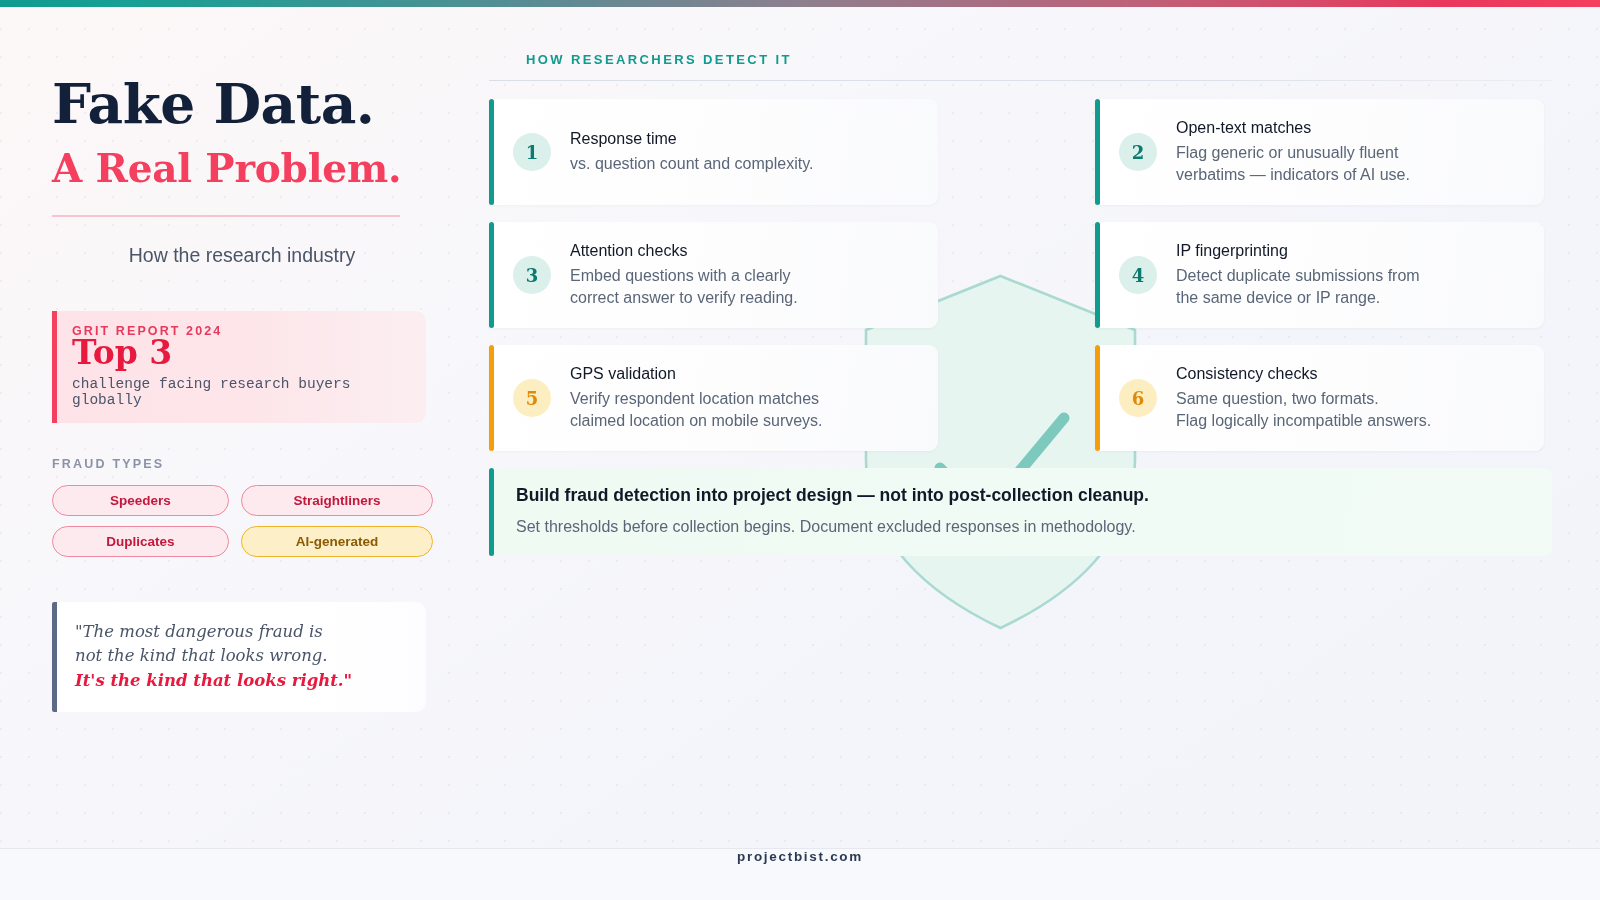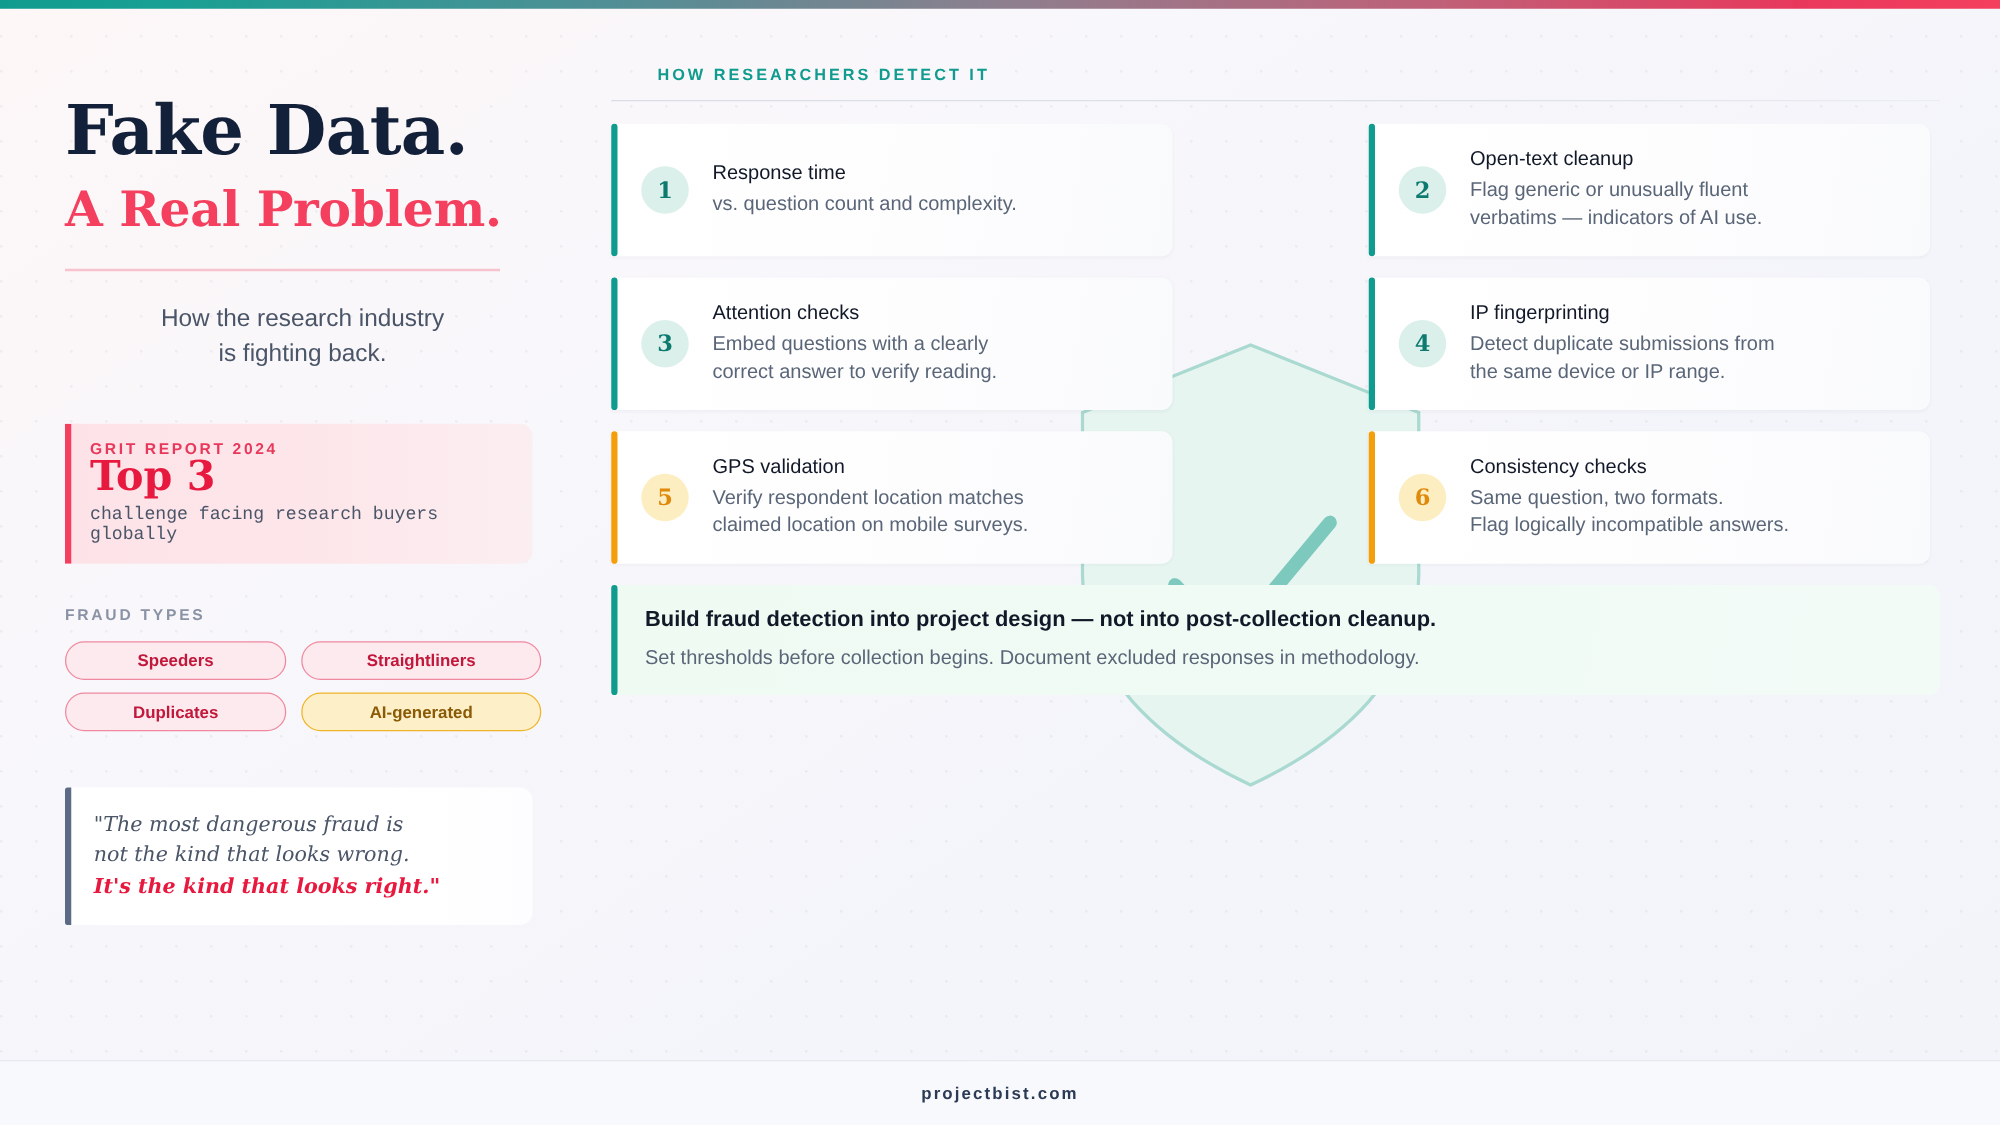--- a/index.html
+++ b/index.html
@@ -315,21 +315,20 @@
   
   #footer {
     position: absolute;
     left: 0;
     bottom: 0;
     width: 1600px;
     height: 52px;
     background: #f8f9fc;
     border-top: 1px solid #e6e8f0;
     display: flex;
-    align-items: center;
     justify-content: center;
     z-index: 20;
   }
   #footer-text {
     font-size: 13.5px;
     font-weight: 700;
     letter-spacing: 1.7px;
     color: #2b3a55;
   }
 </style>
@@ -347,21 +346,20 @@
 
   <div id="left-col">
 
     <h1 id="headline-main">Fake Data.</h1>
     <h2 id="headline-sub">A Real Problem.</h2>
 
     <div id="headline-rule"></div>
 
     <div id="deck">
       <div>How the research industry</div>
-      <div>is fighting back.</div>
     </div>
 
     <div id="stat-card">
       <div id="stat-eyebrow">GRIT REPORT 2024</div>
       <div id="stat-value">Top 3</div>
       <div id="stat-note">challenge facing research buyers globally</div>
     </div>
 
     <div id="fraud-label">FRAUD TYPES</div>
 
@@ -390,21 +388,21 @@
         <div class="num-badge">1</div>
         <div class="card-body">
           <div class="card-title">Response time</div>
           <div class="card-desc">vs. question count and complexity.</div>
         </div>
       </div>
 
       <div class="method-card">
         <div class="num-badge">2</div>
         <div class="card-body">
-          <div class="card-title">Open-text cleanup</div>
+          <div class="card-title">Open-text matches</div>
           <div class="card-desc">Flag generic or unusually fluent</div>
           <div class="card-desc">verbatims — indicators of AI use.</div>
         </div>
       </div>
 
       <div class="method-card">
         <div class="num-badge">3</div>
         <div class="card-body">
           <div class="card-title">Attention checks</div>
           <div class="card-desc">Embed questions with a clearly</div>

